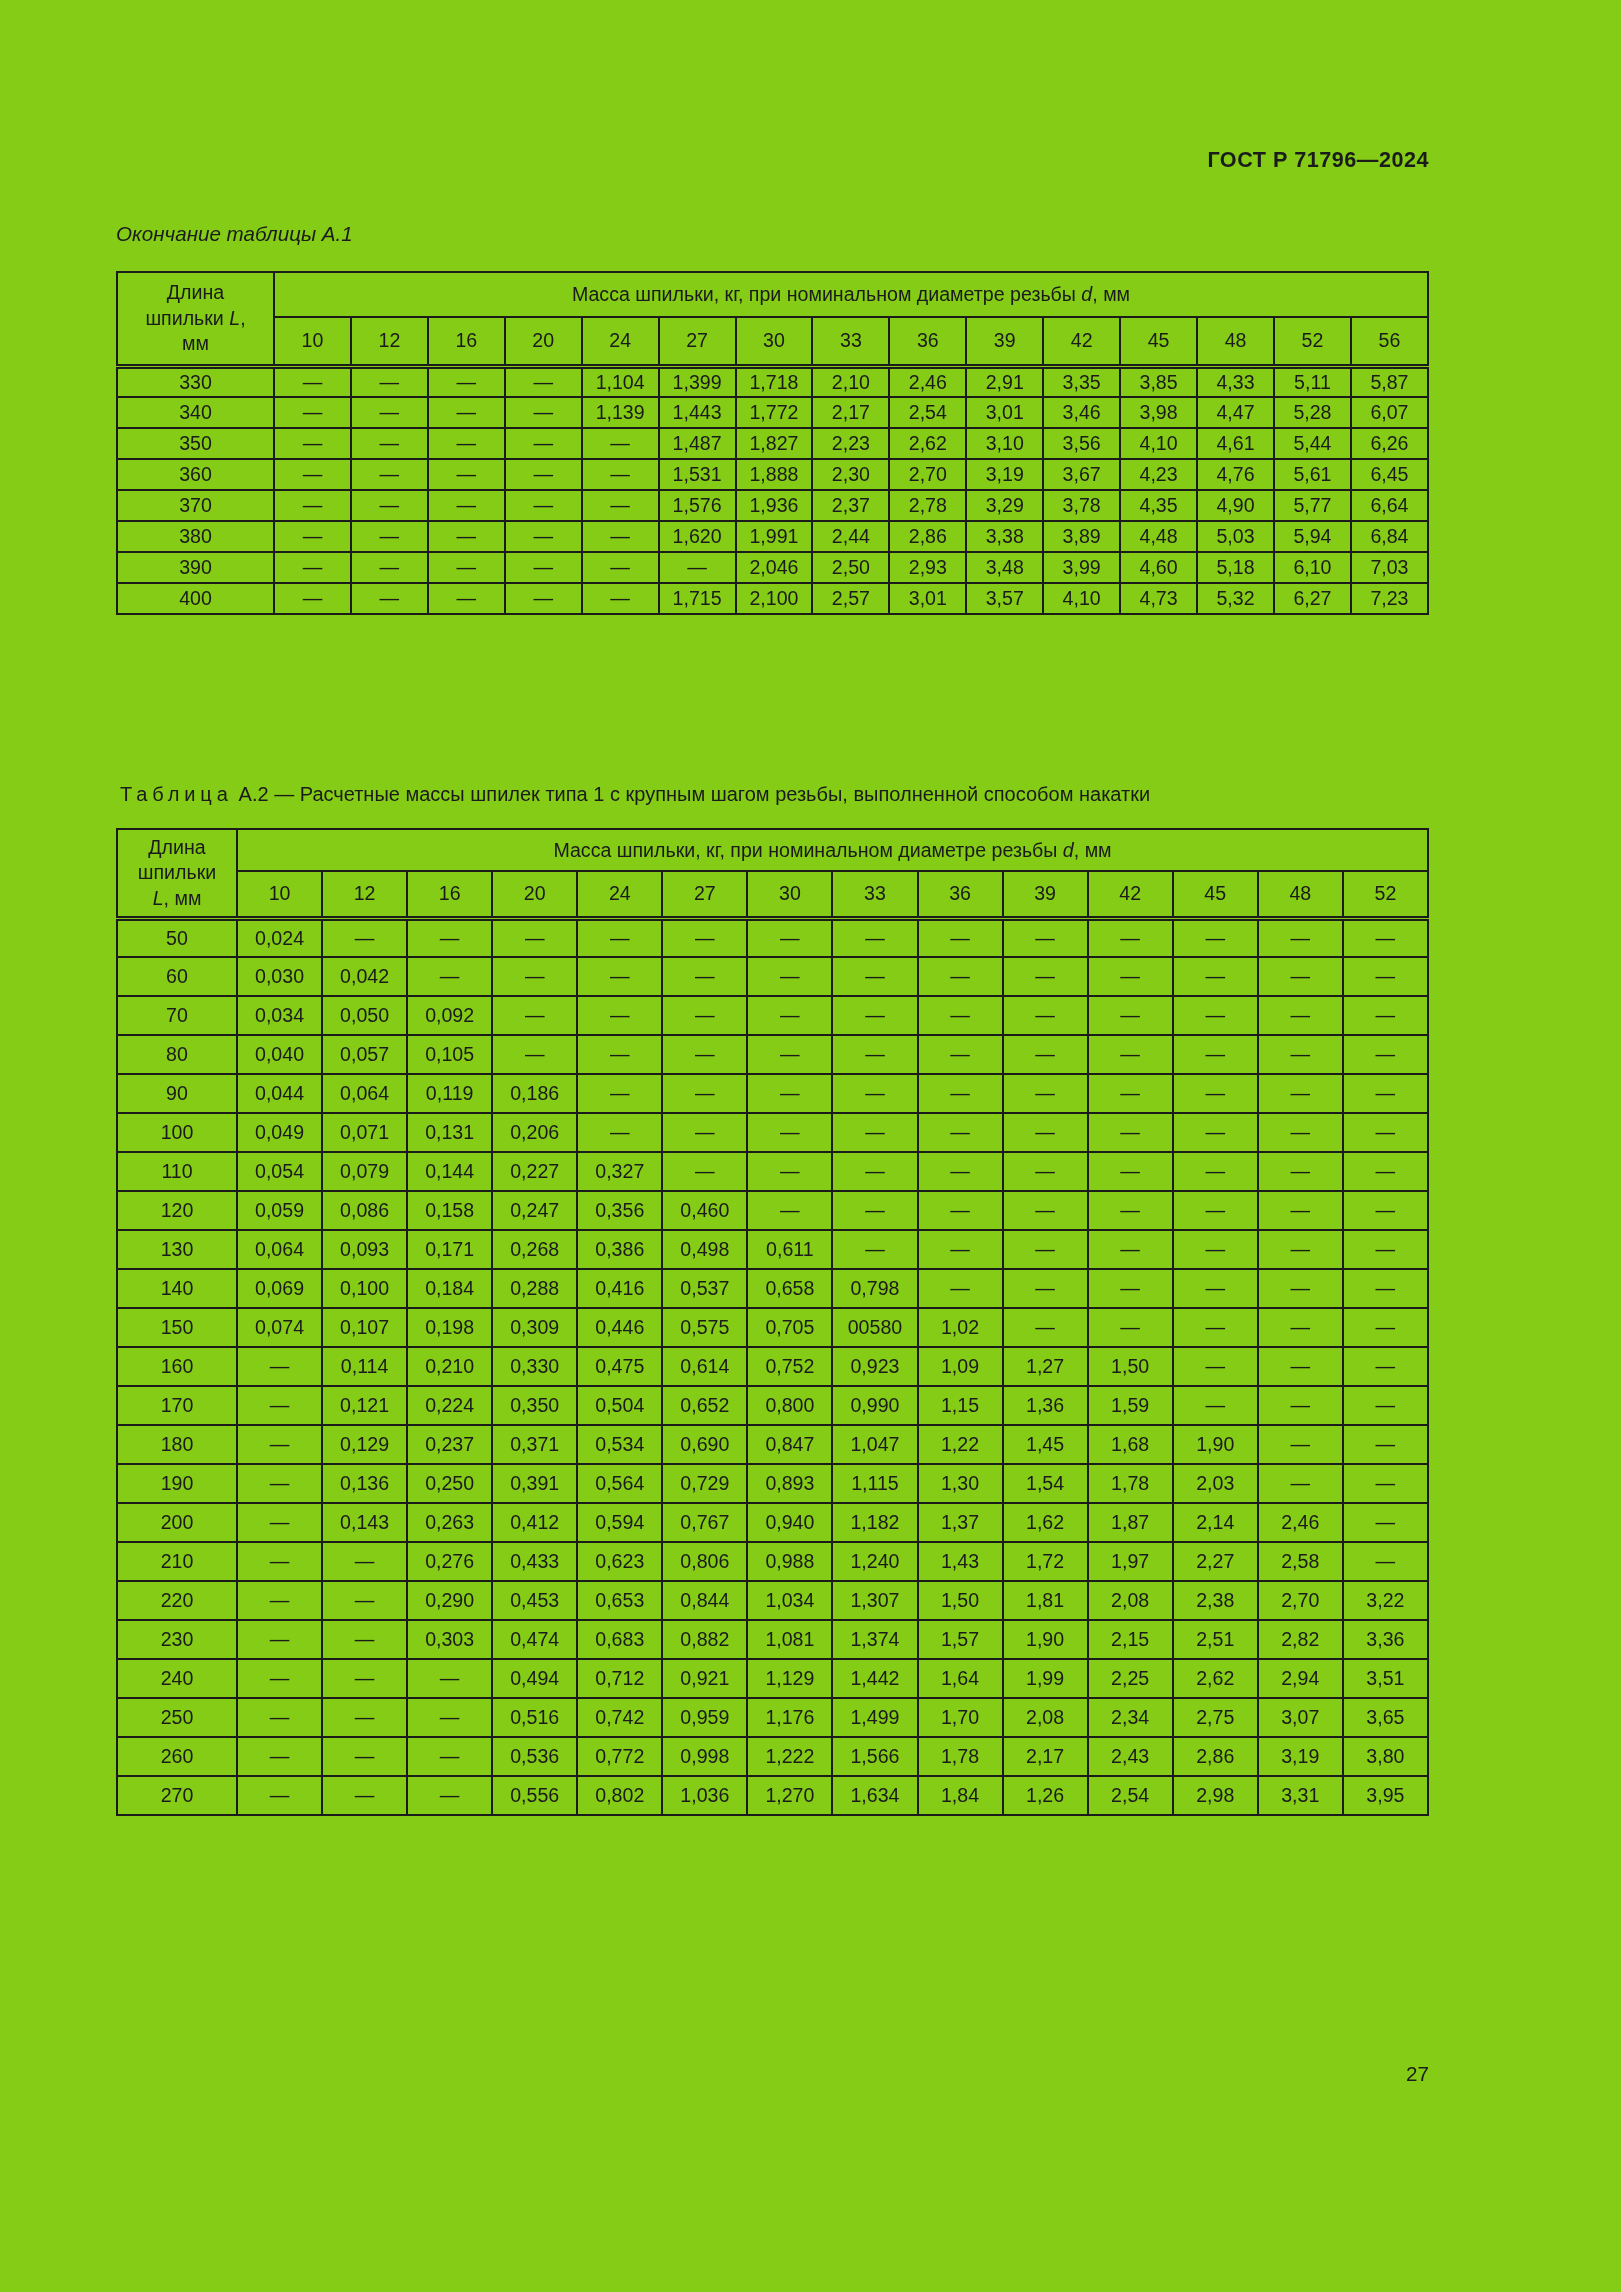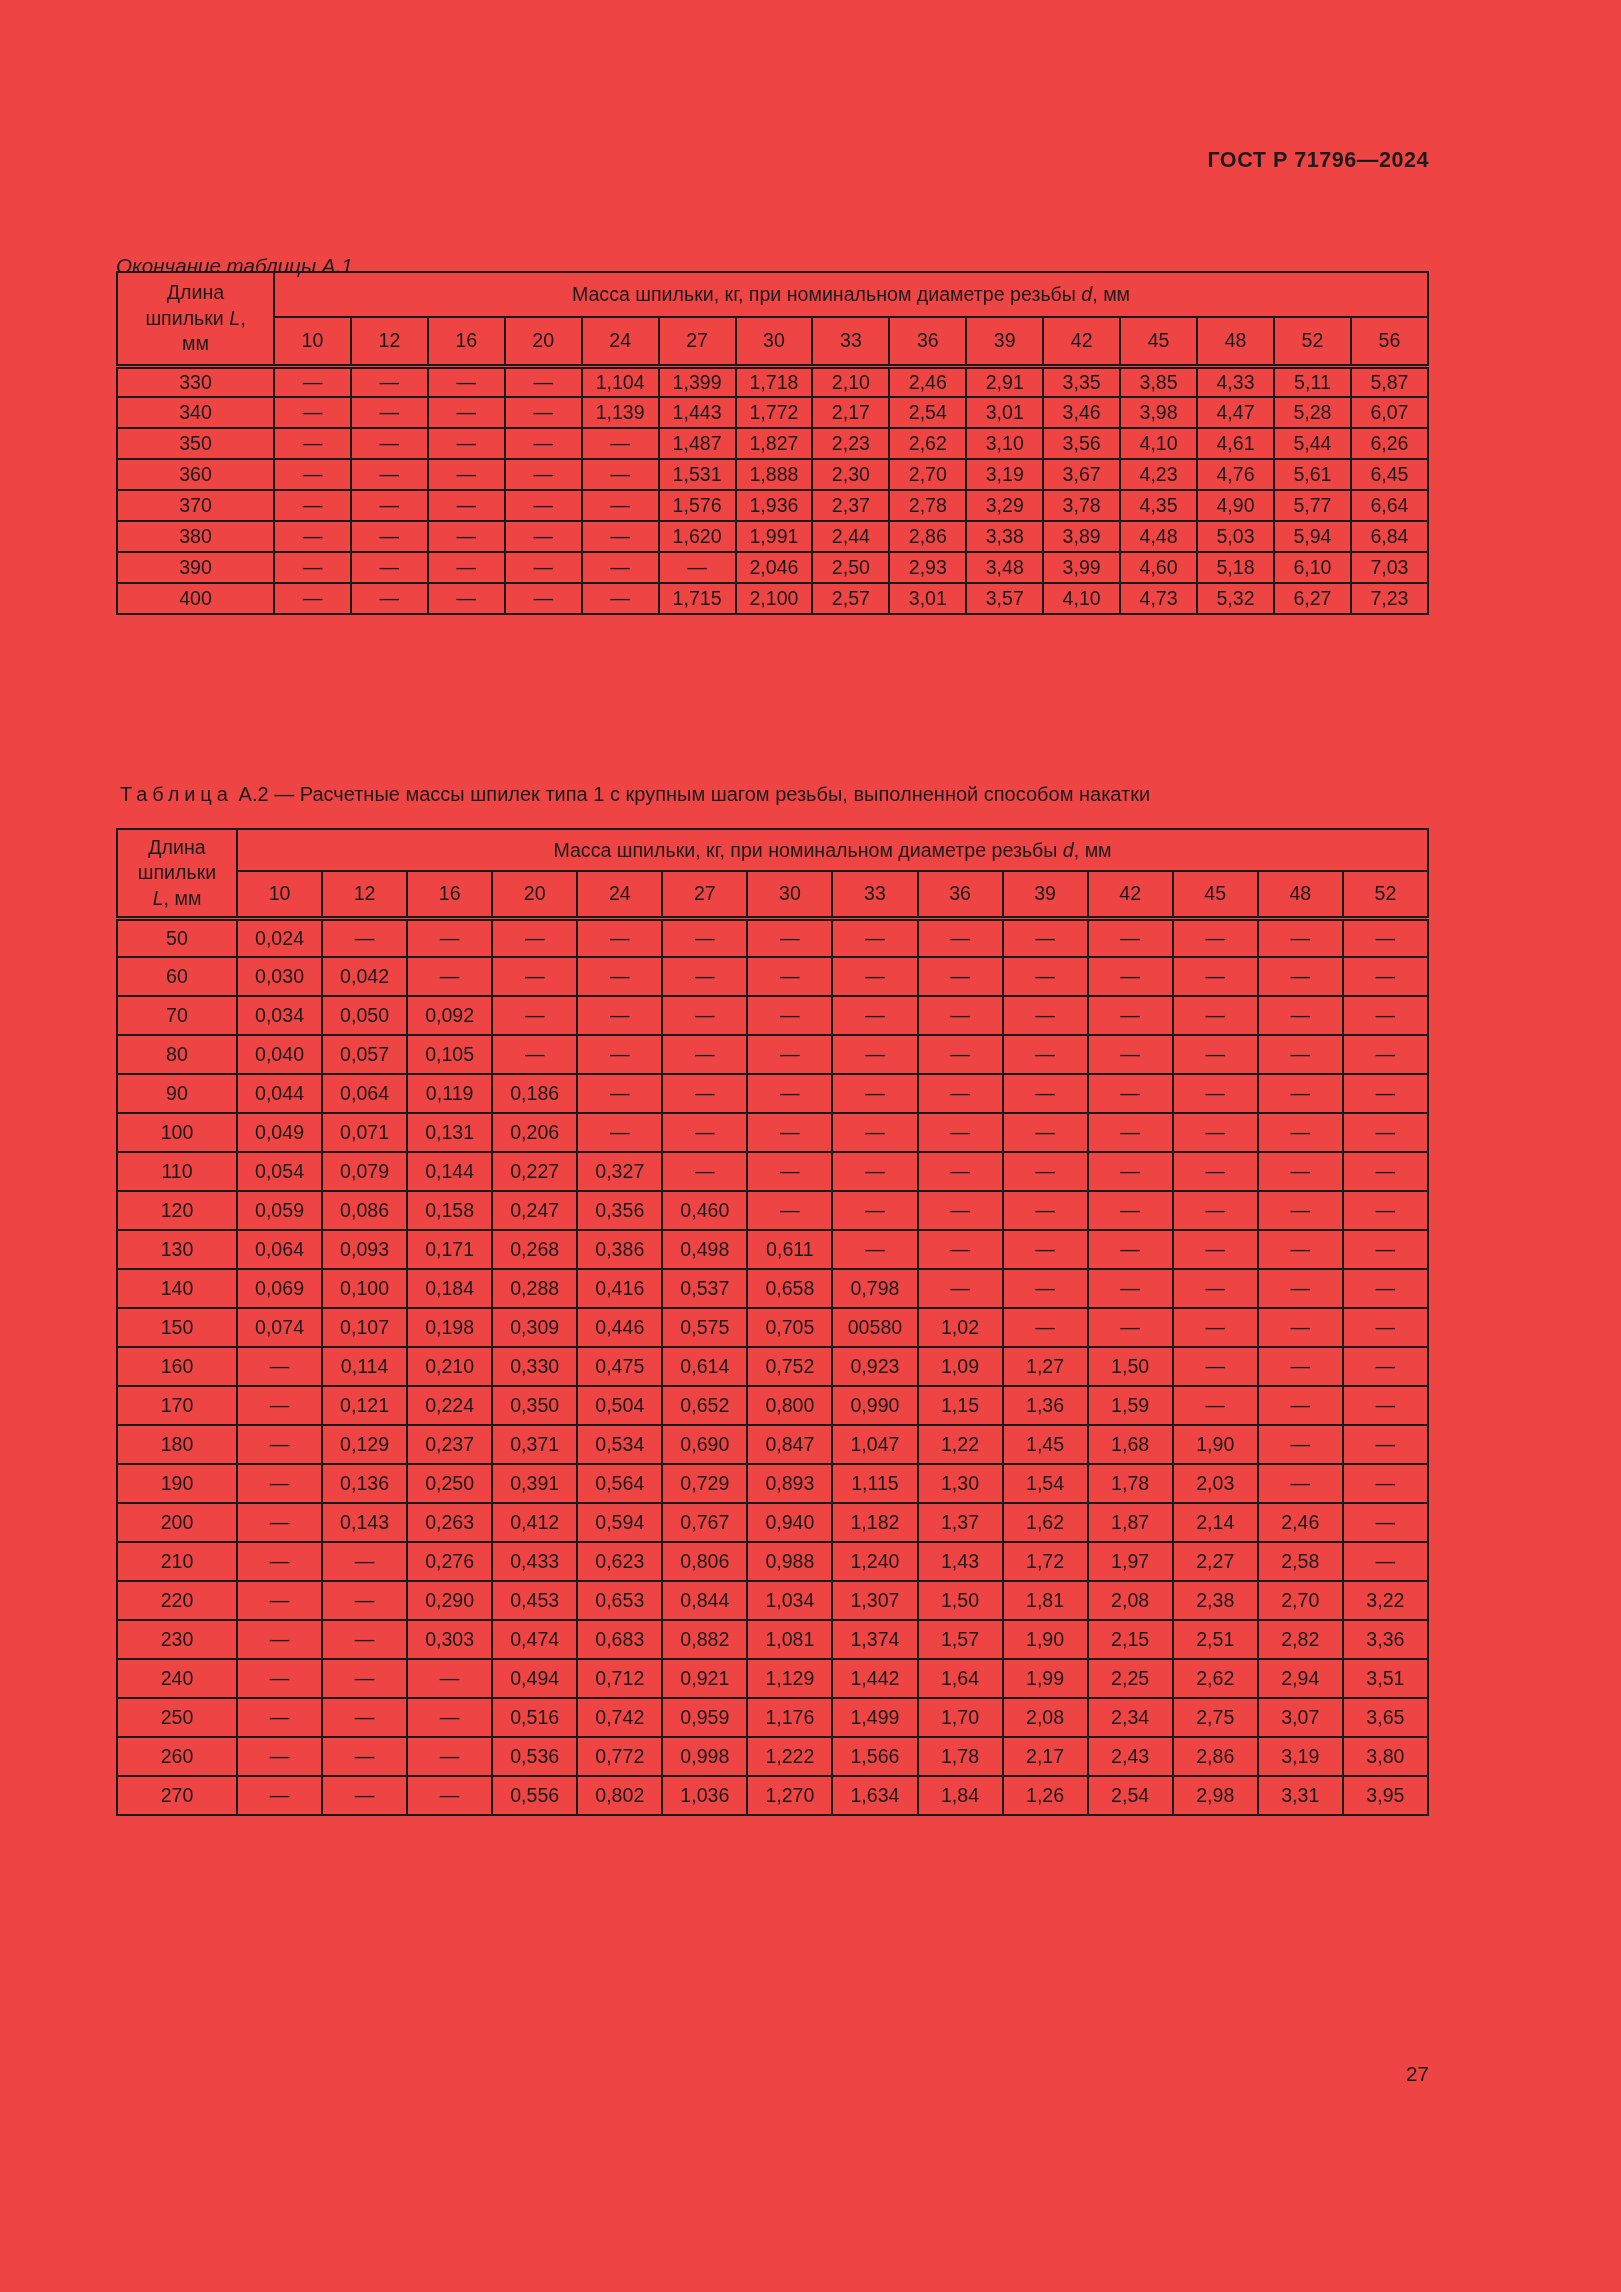--- a/index.html
+++ b/index.html
@@ -1,30 +1,30 @@
 <!DOCTYPE html>
 <html><head>
 <meta charset="utf-8">
 <style>
   html,body{margin:0;padding:0;background:#e8e8e8;}
   .page{
     position:relative;
     width:1621px;height:2293px;
-    background:#ef4444;
+    background:#84cc16;
     font-family:"Liberation Sans", sans-serif;
     color:#1b1b1b;
     overflow:hidden;
   }
   .gost-header{
     position:absolute;top:147px;left:116px;width:1313px;
     text-align:right;font-size:21.6px;font-weight:700;letter-spacing:0.5px;
   }
   .cont-caption{
     position:absolute;top:222px;left:116px;
-    font-size:20.6px;font-style:italic;margin-top:32px;
+    font-size:20.6px;font-style:italic;
   }
   table.gost-table{
     position:absolute;left:116px;width:1313px;
     border-collapse:collapse;table-layout:fixed;
     border:2.9px solid #1b1b1b;
     font-size:19.6px;
   }
   .a1{top:271px;}
   .a2{top:828px;}
   th,td{

